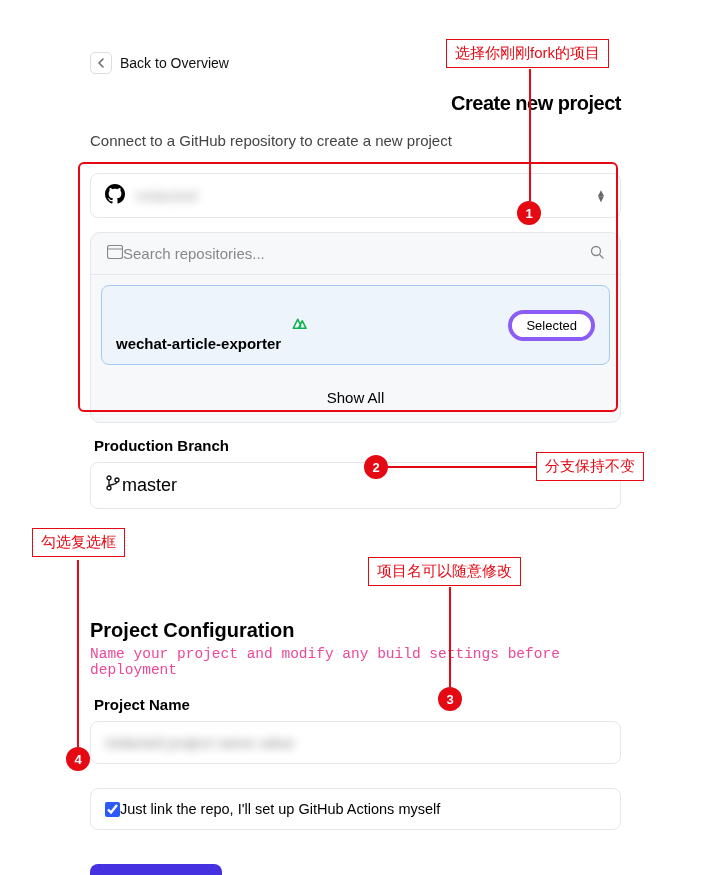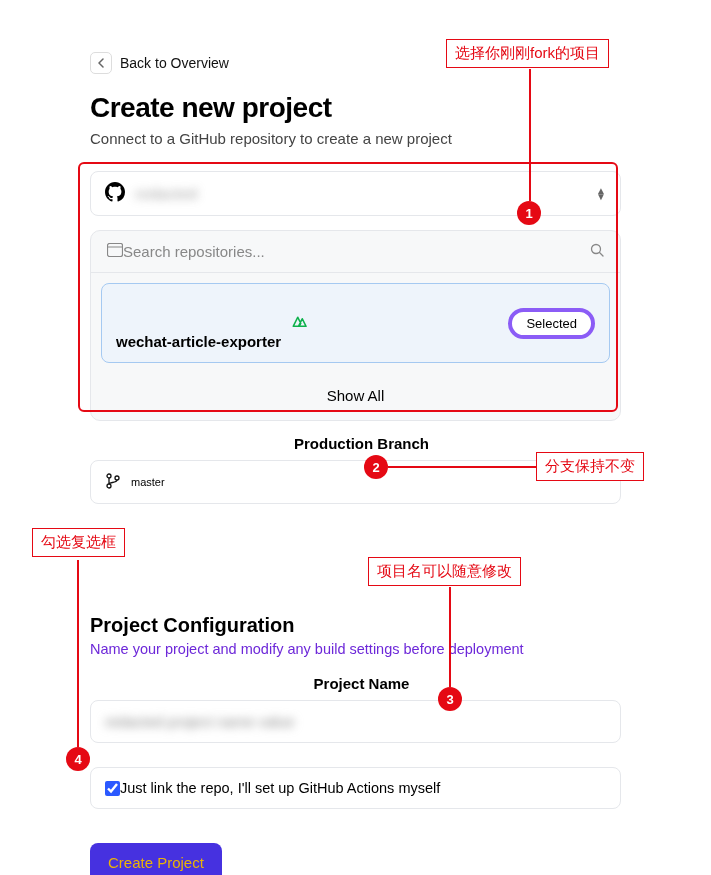--- a/index.html
+++ b/index.html
@@ -10,21 +10,21 @@
       height: 875px;
       position: relative;
       color: #000;
     }
     .content { padding: 52px 90px 0 90px; position: relative; }
     .back-link { display: inline-flex; align-items: center; gap: 8px; font-size: 14px; color: #111; margin-bottom: 18px; cursor: pointer; }
     .back-arrow-box {
       width: 22px; height: 22px; border: 1px solid #ddd; border-radius: 5px;
       display: flex; align-items: center; justify-content: center;
     }
-    h1.title { font-size: 28px; font-weight: 800; letter-spacing: -0.5px; margin-bottom: 6px; }
+    h1.title { font-size: 20px; font-weight: 800; letter-spacing: -0.5px; margin-bottom: 17px; text-align: right; }
     .subtitle { font-size: 15px; color: #444; margin-bottom: 24px; }
 
     
     .red-box { position: absolute; border: 2px solid #e50914; border-radius: 6px; pointer-events: none; }
     .red-box.main { left: 78px; top: 162px; width: 540px; height: 250px; }
     .annot { position: absolute; border: 1.5px solid #e50914; border-radius: 0; color: #e50914; font-size: 15px; padding: 4px 8px; background: #fff; }
     .annot1 { left: 446px; top: 39px; }
     .annot2 { left: 536px; top: 452px; }
     .annot3 { left: 368px; top: 557px; }
     .annot4 { left: 32px; top: 528px; }
@@ -42,25 +42,25 @@
     .up-down { margin-left: auto; font-size: 10px; color: #666; display:flex; flex-direction:column; line-height:6px;}
 
     
     .repo-panel { margin-top: 14px; border: 1px solid #e5e7eb; border-radius: 10px; background: #f7f8f9; overflow: hidden; }
     .search-row { display: flex; align-items: center; padding: 12px 16px; border-bottom: 1px solid #e5e7eb; color: #888; font-size: 15px; }
     .repo-item { background: #eef4fb; border: 1.5px solid #a5c9f1; border-radius: 8px; margin: 10px; padding: 12px 14px; display: flex; align-items: center; gap: 10px; }
     .repo-name { font-weight: 700; font-size: 15px; margin-top: 37px; }
     .selected-pill { margin-left: auto; border: 4px solid #8b5cf6; border-radius: 999px; padding: 4px 14px; font-size: 13px; background: #fff; font-weight: 500; }
     .show-all { text-align: center; padding: 14px 0 16px; font-size: 15px; cursor: pointer; }
 
-    .section-label { font-weight: 700; font-size: 15px; margin: 14px 0 8px 12px; text-align: center; }
-    .branch-box { border: 1px solid #e5e7eb; border-radius: 8px; padding: 12px 14px; display: flex; align-items: center; gap: 10px; font-size: 11px; }
+    .section-label { font-weight: 700; font-size: 15px; margin: 14px 0 8px 4px; }
+    .branch-box { border: 1px solid #e5e7eb; border-radius: 8px; padding: 12px 14px; display: flex; align-items: center; gap: 1px; font-size: 18px; }
 
     .config-title { font-weight: 800; font-size: 20px; margin-top: 110px; margin-bottom: 4px; }
-    .config-sub { font-size: 14.5px; color: #6d28d9; margin-bottom: 18px; }
+    .config-sub { font-size: 14.5px; color: #ec4899; margin-bottom: 18px; font-family: Liberation Mono, monospace; }
 
     .project-name-input { width: 100%; border: 1px solid #e5e7eb; border-radius: 8px; padding: 12px 14px; font-size: 15px; color: #999; }
     .blurred { filter: blur(5px); color: #888; }
 
     .checkbox-row { border: 1px solid #e5e7eb; border-radius: 8px; padding: 12px 14px; display: flex; align-items: center; margin-top: 24px; font-size: 14.5px; }
     .checkbox-row input[type=checkbox] { width: 15px; height: 15px; accent-color: #2b59ff; }
 
     .create-btn { margin-top: 34px; background: #4631e0; color: #eab308; border: none; border-radius: 8px; padding: 11px 18px; font-size: 15px; font-weight: 500; cursor: pointer; }
 
     svg.icon { flex-shrink: 0; }

